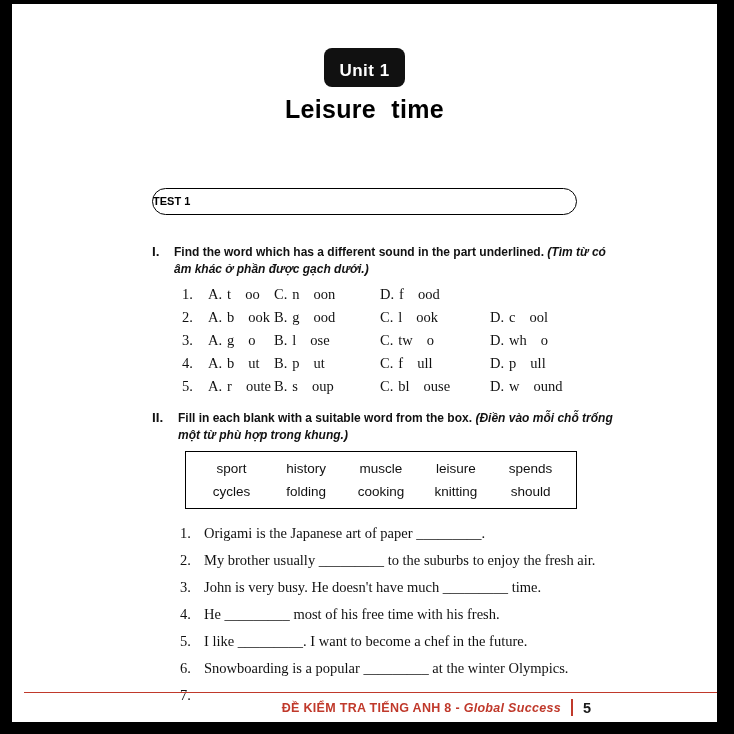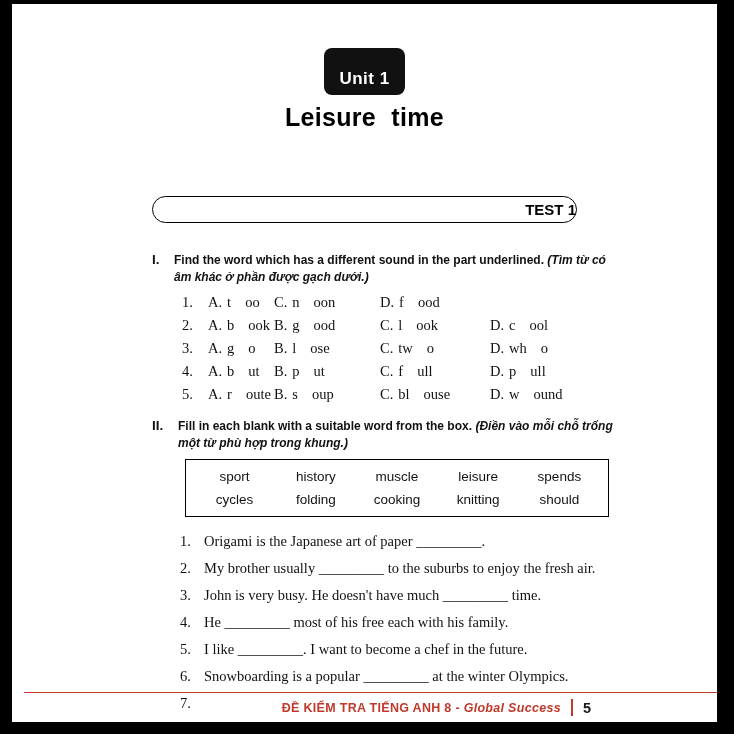--- a/index.html
+++ b/index.html
@@ -18,43 +18,43 @@
   }
 
   
   .unit-badge {
     margin: 44px auto 0;
     width: fit-content;
     background: #111;
     color: #fff;
     font-weight: bold;
     font-size: 17px;
-    padding: 21px 15px 6px;
+    padding: 13px 15px 6px;
     border-radius: 8px;
     letter-spacing: 0.5px;
   }
   .page-title {
     text-align: center;
     font-weight: bold;
     font-size: 25px;
     margin-top: 8px;
     word-spacing: 8px;
     letter-spacing: 0.3px;
     color: #000;
   }
   .test-pill {
     margin: 64px auto 0;
     width: 425px;
     height: 27px;
     line-height: 25px;
     border: 1.6px solid #000;
     border-radius: 14px;
-    text-align: right;
+    text-align: left;
     font-weight: bold;
-    font-size: 15px;
+    font-size: 11px;
     color: #000;
   }
 
   .content { padding-left: 140px; }
 
   
   .section { margin-top: 29px; display: flex; }
   .sec-num {
     width: 22px; flex: 0 0 22px;
     font-weight: bold; font-size: 13.5px;
@@ -75,21 +75,21 @@
     display: grid;
     grid-template-columns: 26px 66px 106px 110px auto;
     line-height: 23px;
   }
   .opt .ol { margin-right: 5px; }
   .u { text-underline-offset: 2px; padding-left: 14px; }
 
   
   .word-box {
     margin: 8px 0 0 33px;
-    width: 424px;
+    width: 392px;
     border: 1px solid #000;
     padding: 5px 8px;
   }
   .box-row {
     display: grid;
     grid-template-columns: repeat(5, 1fr);
     line-height: 23px;
     font-size: 13.5px;
   }
   .box-word { text-align: center; }
@@ -227,21 +227,21 @@
     <span class="s-text">My brother usually _________ to the suburbs to enjoy the fresh air.</span>
   </div>
 
   <div class="sent">
     <span class="s-num">3.</span>
     <span class="s-text">John is very busy. He doesn't have much _________ time.</span>
   </div>
 
   <div class="sent">
     <span class="s-num">4.</span>
-    <span class="s-text">He _________ most of his free each with his family.</span>
+    <span class="s-text">He _________ most of his free time with his fresh.</span>
   </div>
 
   <div class="sent">
     <span class="s-num">5.</span>
     <span class="s-text">I like _________. I want to become a chef in the future.</span>
   </div>
 
   <div class="sent">
     <span class="s-num">6.</span>
     <span class="s-text">Snowboarding is a popular _________ at the winter Olympics.</span>

